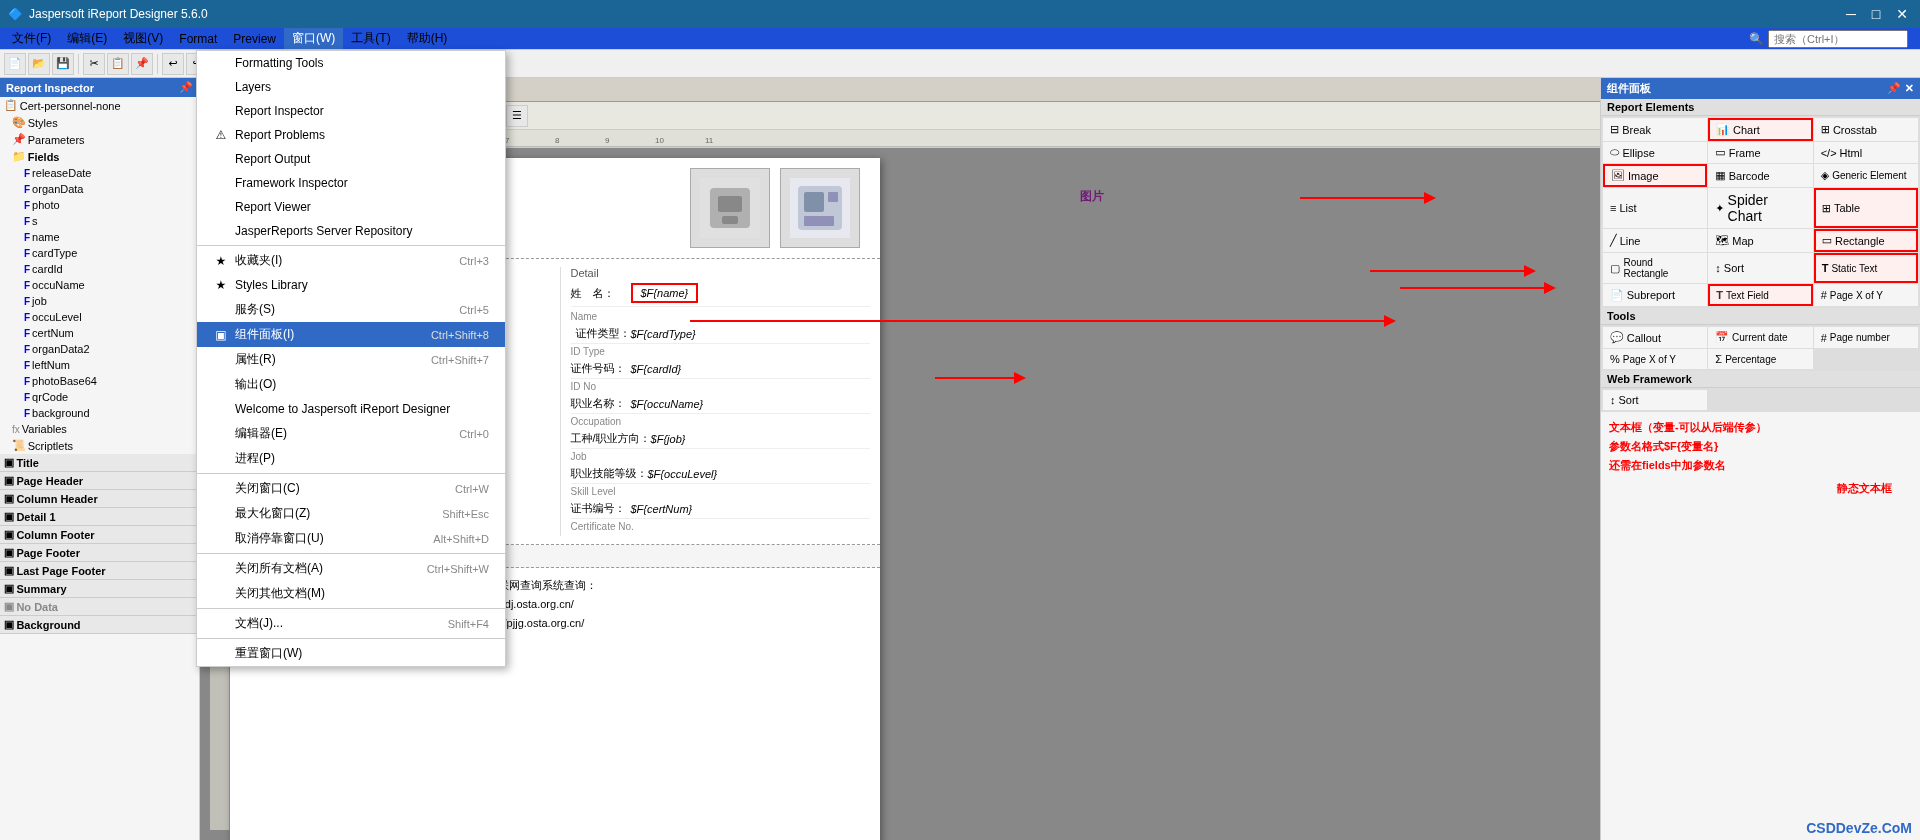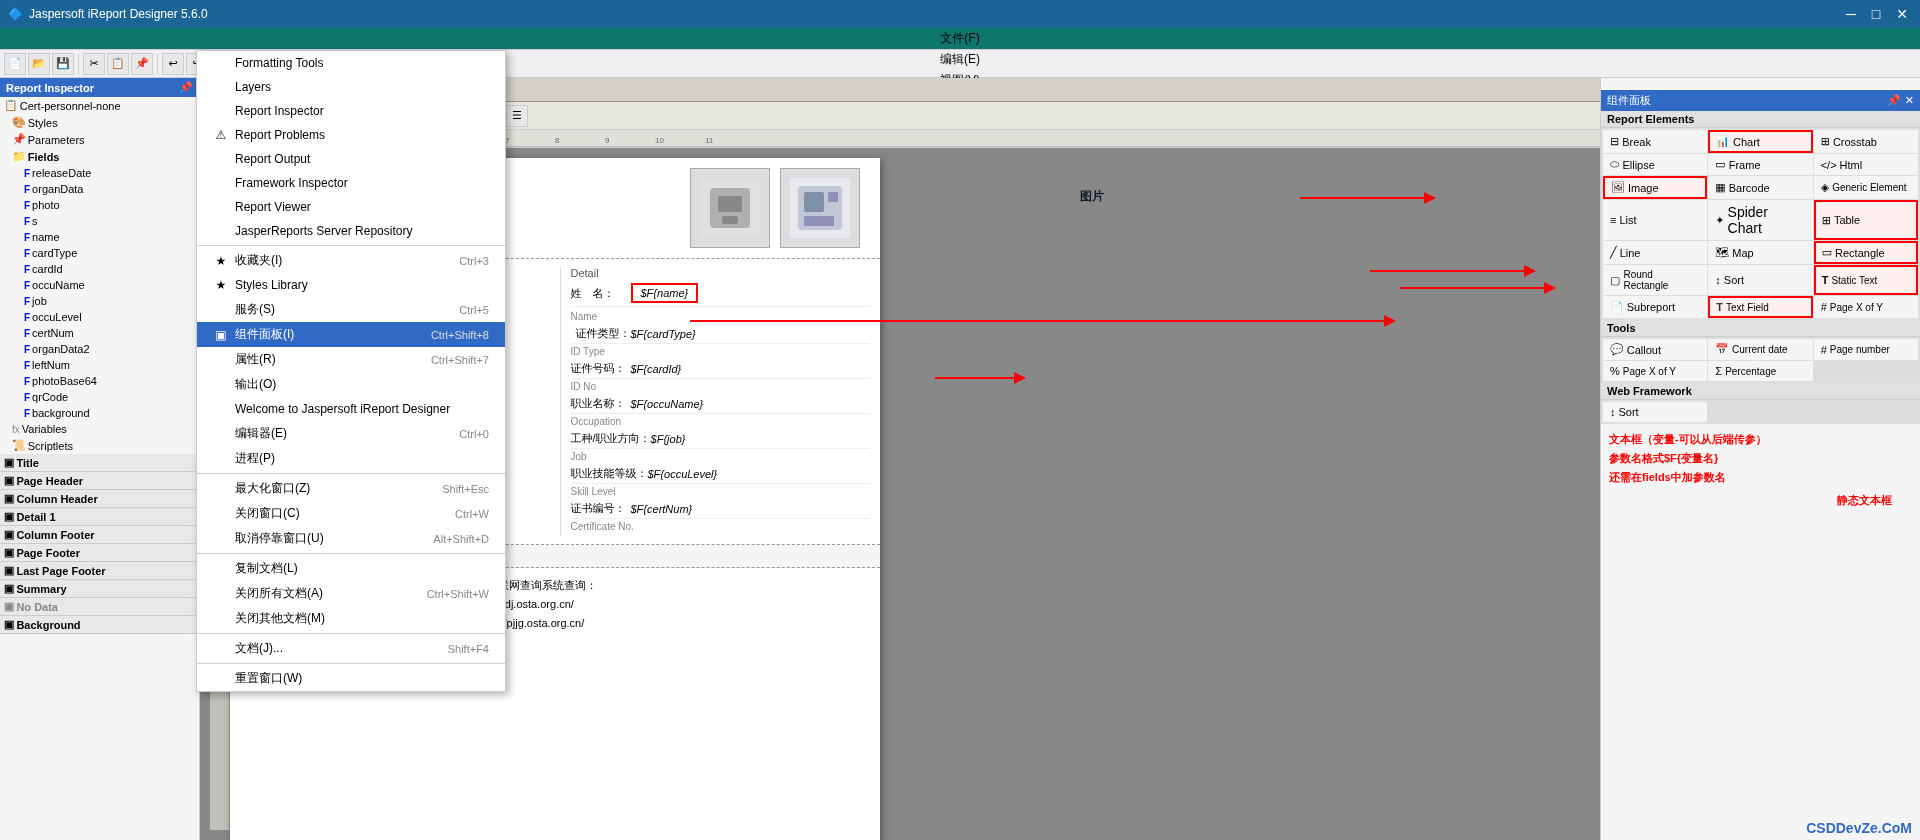--- a/index.html
+++ b/index.html
@@ -15,27 +15,26 @@
       padding: 0 8px;
       font-size: 12px;
       justify-content: space-between;
     }
     .title-bar-left { display: flex; align-items: center; gap: 6px; }
     .title-bar-right { display: flex; gap: 8px; }
     .title-bar-btn { background: none; border: none; color: white; cursor: pointer; font-size: 14px; padding: 0 4px; }
 
     
     .menu-bar {
-      background: #0f766e;
+      background: #1d4ed8;
       border-bottom: 1px solid #ccc;
       height: 22px;
       display: flex;
       align-items: center;
       padding: 0 4px;
-      flex-direction: column;
     }
     .menu-item {
       padding: 2px 8px;
       cursor: pointer;
       font-size: 12px;
       white-space: nowrap;
     }
     .menu-item:hover, .menu-item.active { background: #316ac5; color: white; }
 
     
@@ -164,25 +163,24 @@
       background: #f5f5f5;
       border-left: 1px solid #ccc;
       overflow: hidden;
       flex-shrink: 0;
     }
     .right-panel-header {
       background: #316ac5;
       color: white;
       padding: 3px 6px;
       font-size: 11px;
-      font-weight: normal;
+      font-weight: bold;
       display: flex;
       align-items: center;
       justify-content: space-between;
-      margin-top: 12px;
     }
     .component-item {
       background: #f5f5f5;
       padding: 3px 6px;
       font-size: 11px;
       cursor: pointer;
       display: flex;
       align-items: center;
       gap: 3px;
       border: 1px solid transparent;
@@ -244,21 +242,21 @@
     }
     .cert-subtitle {
       font-size: 14px;
       color: #555;
       padding: 0 20px 8px;
     }
 
     
     .annot-text {
       position: absolute;
-      color: #0f172a;
+      color: #701a75;
       font-size: 12px;
       font-weight: bold;
       pointer-events: none;
       z-index: 600;
       white-space: nowrap;
     }
 
     
     .watermark {
       position: absolute;
@@ -905,45 +903,39 @@
     <div class="dropdown-item">
       <div class="dropdown-item-left">
         <span class="menu-icon"></span>
         <span>进程(P)</span>
       </div>
     </div>
     <div class="dropdown-sep"></div>
     <div class="dropdown-item">
       <div class="dropdown-item-left">
         <span class="menu-icon"></span>
+        <span>关闭窗口(C)</span>
+      </div>
+      <span class="dropdown-shortcut">Ctrl+W</span>
+    </div>
+    <div class="dropdown-item">
+      <div class="dropdown-item-left">
+        <span class="menu-icon"></span>
         <span>最大化窗口(Z)</span>
       </div>
       <span class="dropdown-shortcut">Shift+Esc</span>
     </div>
     <div class="dropdown-item">
       <div class="dropdown-item-left">
         <span class="menu-icon"></span>
-        <span>关闭窗口(C)</span>
-      </div>
-      <span class="dropdown-shortcut">Ctrl+W</span>
-    </div>
-    <div class="dropdown-item">
-      <div class="dropdown-item-left">
-        <span class="menu-icon"></span>
         <span>取消停靠窗口(U)</span>
       </div>
       <span class="dropdown-shortcut">Alt+Shift+D</span>
     </div>
     <div class="dropdown-sep"></div>
-    <div class="dropdown-item">
-      <div class="dropdown-item-left">
-        <span class="menu-icon"></span>
-        <span>复制文档(L)</span>
-      </div>
-    </div>
     <div class="dropdown-item">
       <div class="dropdown-item-left">
         <span class="menu-icon"></span>
         <span>关闭所有文档(A)</span>
       </div>
       <span class="dropdown-shortcut">Ctrl+Shift+W</span>
     </div>
     <div class="dropdown-item">
       <div class="dropdown-item-left">
         <span class="menu-icon"></span>

